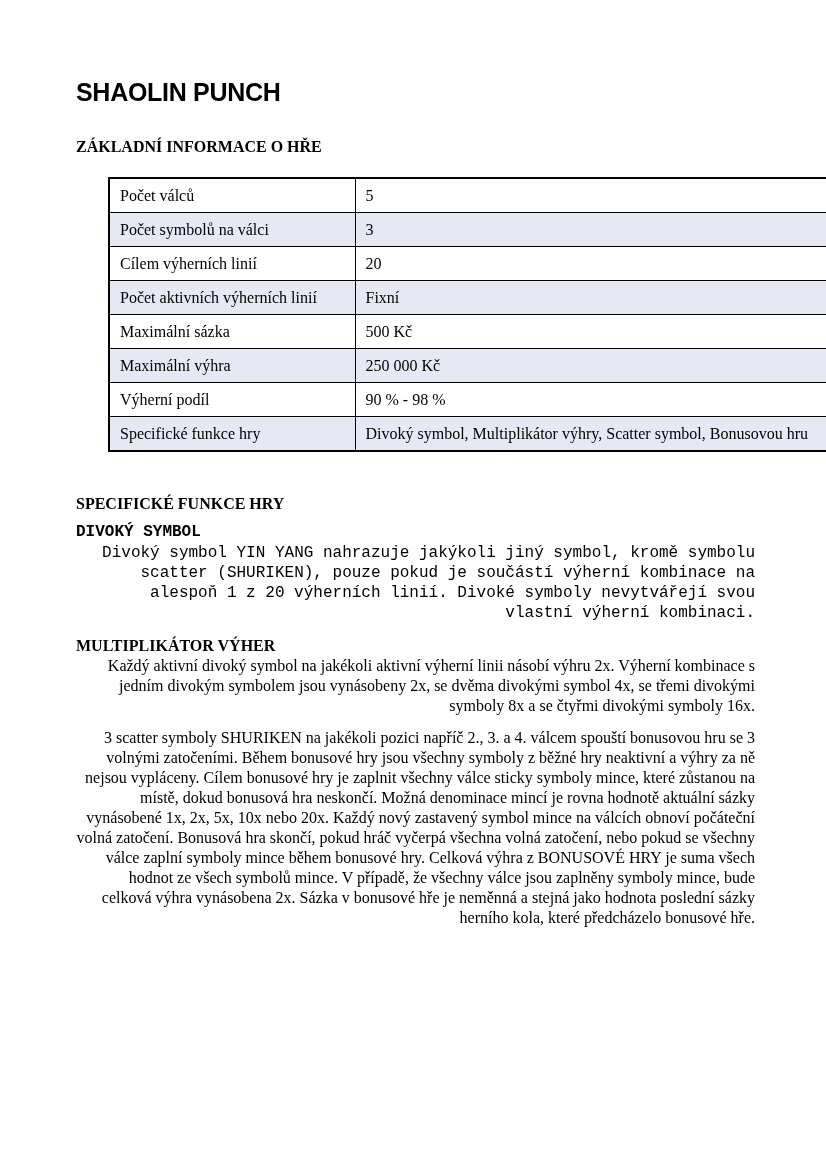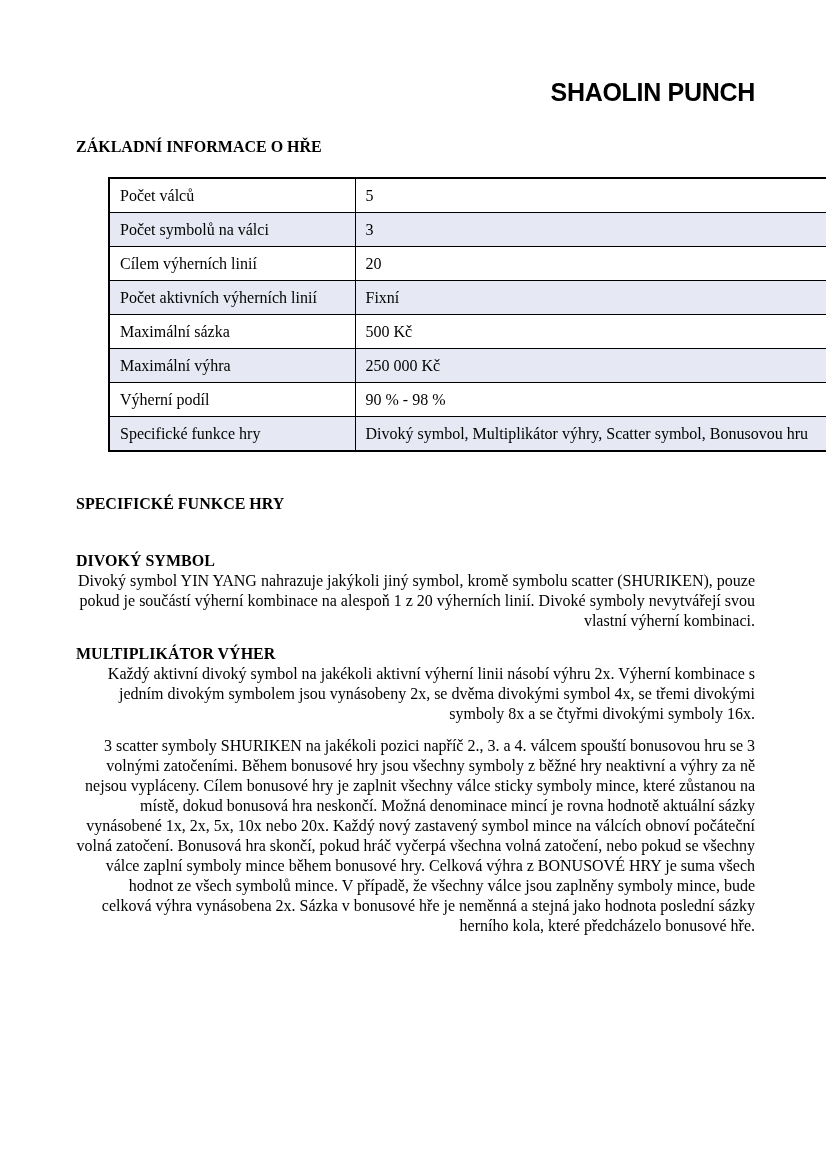--- a/index.html
+++ b/index.html
@@ -18,21 +18,20 @@
     background: var(--page-background, #fff);
     padding: 78px 71px 0 76px;
   }
   .doc-title {
     font-family: "Liberation Sans", sans-serif;
     font-weight: bold;
     font-size: 25px;
     line-height: 29px;
     letter-spacing: -0.3px;
     color: var(--text, #000);
-    text-align: right;
   }
   .h2 {
     font-family: "Liberation Serif", serif;
     font-weight: bold;
     font-size: 16px;
     line-height: 21px;
     margin-top: 29px;
   }
   .h2.functions { margin-top: 41px; }
   table.info-table {
@@ -46,21 +45,21 @@
   .info-table td {
     border: 1px solid var(--table-border, #000);
     padding: 6px 10px;
     line-height: 21px;
     vertical-align: top;
     font-size: 16px;
   }
   .info-table td.label-cell { width: 246px; }
   .info-table tr.shaded td { background: var(--row-shaded, #e6e9f3); margin-left: 32px; }
   .fn-section { margin-top: 12px; }
-  .fn-section.first { margin-top: 36px; }
+  .fn-section.first { margin-top: 8px; font-family: Liberation Mono, monospace; }
   .h3 {
     font-weight: bold;
     font-size: 16px;
     line-height: 21px;
   }
   .body-text {
     font-size: 16px;
     line-height: 20px;
     text-align: right;
   }

